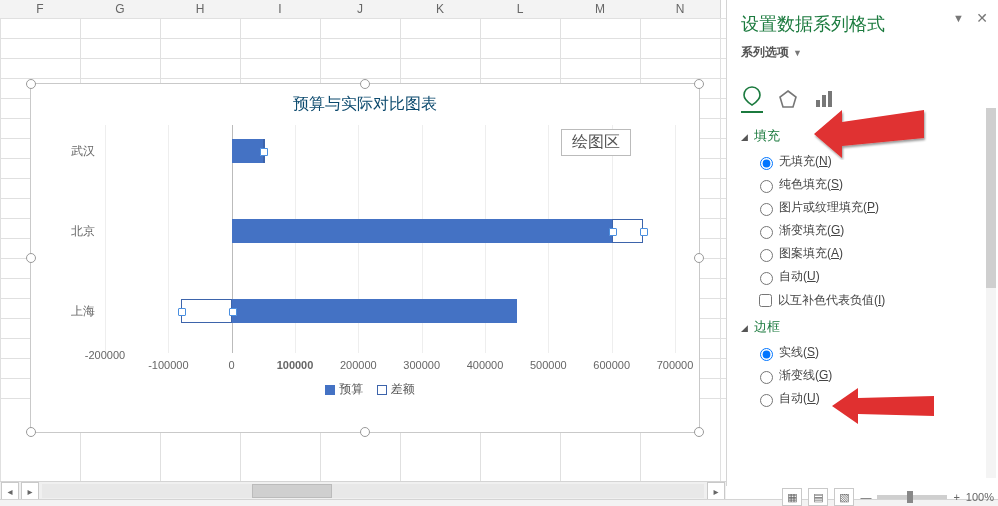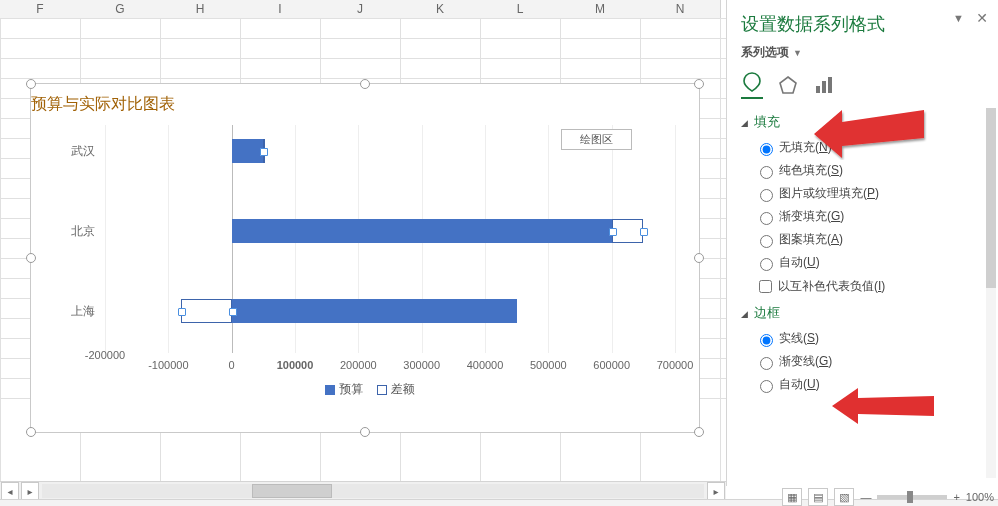--- a/index.html
+++ b/index.html
@@ -2,43 +2,43 @@
 <html><head>
 <meta charset="utf-8">
 <style>
 html,body{margin:0;padding:0;font-family:"Microsoft YaHei","Segoe UI",sans-serif;font-size:12px;color:#333;background:#fff;overflow:hidden}
 #stage{position:relative;width:998px;height:506px;background:#fff}
 .colhdr{position:absolute;top:0;height:18px;background:#f3f3f3;border-right:1px solid #d4d4d4;border-bottom:1px solid #d4d4d4;display:flex;align-items:center;justify-content:center;color:#666;font-size:12px}
 .gridcells{position:absolute;left:0;top:18px;right:272px;bottom:24px;background:#fff}
 .gridcells .hl{position:absolute;left:0;right:0;height:0;border-top:1px solid #e0e0e0}
 .gridcells .vl{position:absolute;top:0;bottom:0;width:0;border-left:1px solid #e0e0e0}
 .chartObj{position:absolute;left:30px;top:83px;width:668px;height:348px;background:#fff;border:1px solid #c9c9c9}
-.chTitle{text-align:left;font-size:16px;color:#a16207;margin-top:10px}
+.chTitle{text-align:center;font-size:16px;color:#0c4a6e;margin-top:10px}
 .plot{position:relative;margin:10px 24px 0 24px;height:248px}
 .axis-label{position:absolute;font-size:12px;color:#666;text-align:right;width:40px}
 .tick{position:absolute;font-size:11px;color:#666;transform:translateX(-50%)}
 .gridv{position:absolute;top:0;bottom:20px;width:0;border-left:1px solid #eee}
 .zeroL{border-left:1px solid #bbb}
 .bar{position:absolute;height:24px;background:#4472c4}
 .diffbar{position:absolute;height:24px;background:#fff;border:1px solid #3d64ab;box-sizing:border-box}
 .selHandle{position:absolute;width:6px;height:6px;border:1px solid #4a8fe0;background:#fff;border-radius:1px}
 .chHandles .h{position:absolute;width:8px;height:8px;background:#fff;border:1px solid #9a9a9a;border-radius:50%}
-.tooltip{position:absolute;padding:2px 18px;border:1px solid #bbb;background:#fff;color:#555;font-size:11px}
+.tooltip{position:absolute;padding:2px 10px;border:1px solid #bbb;background:#fff;color:#555;font-size:16px}
 .legend{text-align:center;margin-top:8px;font-size:12px;color:#555}
 .legend span{display:inline-block;vertical-align:middle}
 .lg-sw{width:10px;height:10px;margin:0 4px 0 10px}
 .hscroll{position:absolute;left:0;right:272px;bottom:6px;height:18px;background:#f0f0f0;border-top:1px solid #d4d4d4;display:flex;align-items:center}
 .hscroll .btn{width:16px;height:16px;border:1px solid #c9c9c9;background:#fff;display:flex;align-items:center;justify-content:center;color:#666;font-size:10px;margin:0 1px}
 .hscroll .track{flex:1;height:14px;background:#e8e8e8;position:relative;margin:0 2px}
 .hscroll .thumb{position:absolute;left:210px;top:0;width:80px;height:14px;background:#cfcfcf;border:1px solid #bbb;box-sizing:border-box}
 .pane{position:absolute;right:0;top:0;width:272px;height:486px;background:#fff;border-left:1px solid #d4d4d4;box-sizing:border-box;padding:8px 14px 0 14px}
 .paneTitle{color:#1b7a3e;font-size:18px;margin:4px 0 8px 0}
 .paneClose{position:absolute;right:10px;top:10px;color:#777;font-size:14px;cursor:pointer}
 .panePin{position:absolute;right:34px;top:12px;color:#777;font-size:11px}
-.optRow{color:#555;margin:0 0 10px 0}
+.optRow{color:#555;margin:0 0 24px 0}
 .optRow .dd{display:inline-block;margin-left:4px;font-size:9px;color:#777}
 .iconRow{display:flex;gap:14px;margin-bottom:14px;align-items:center}
 .iconRow svg{display:block}
 .section{color:#1b7a3e;font-weight:normal;margin:8px 0 8px 0;font-size:13px}
 .section .tri{display:inline-block;margin-right:6px;font-size:9px;color:#555}
 .radio,.chk{display:flex;align-items:center;margin:6px 0 6px 14px;color:#444;cursor:pointer}
 .radio input,.chk input{margin-right:6px}
 .ul{text-decoration:underline}
 .paneScroll{position:absolute;right:2px;top:108px;width:10px;bottom:8px;background:#f4f4f4}
 .paneScroll .pthumb{position:absolute;left:0;top:0;width:10px;height:180px;background:#cfcfcf}

